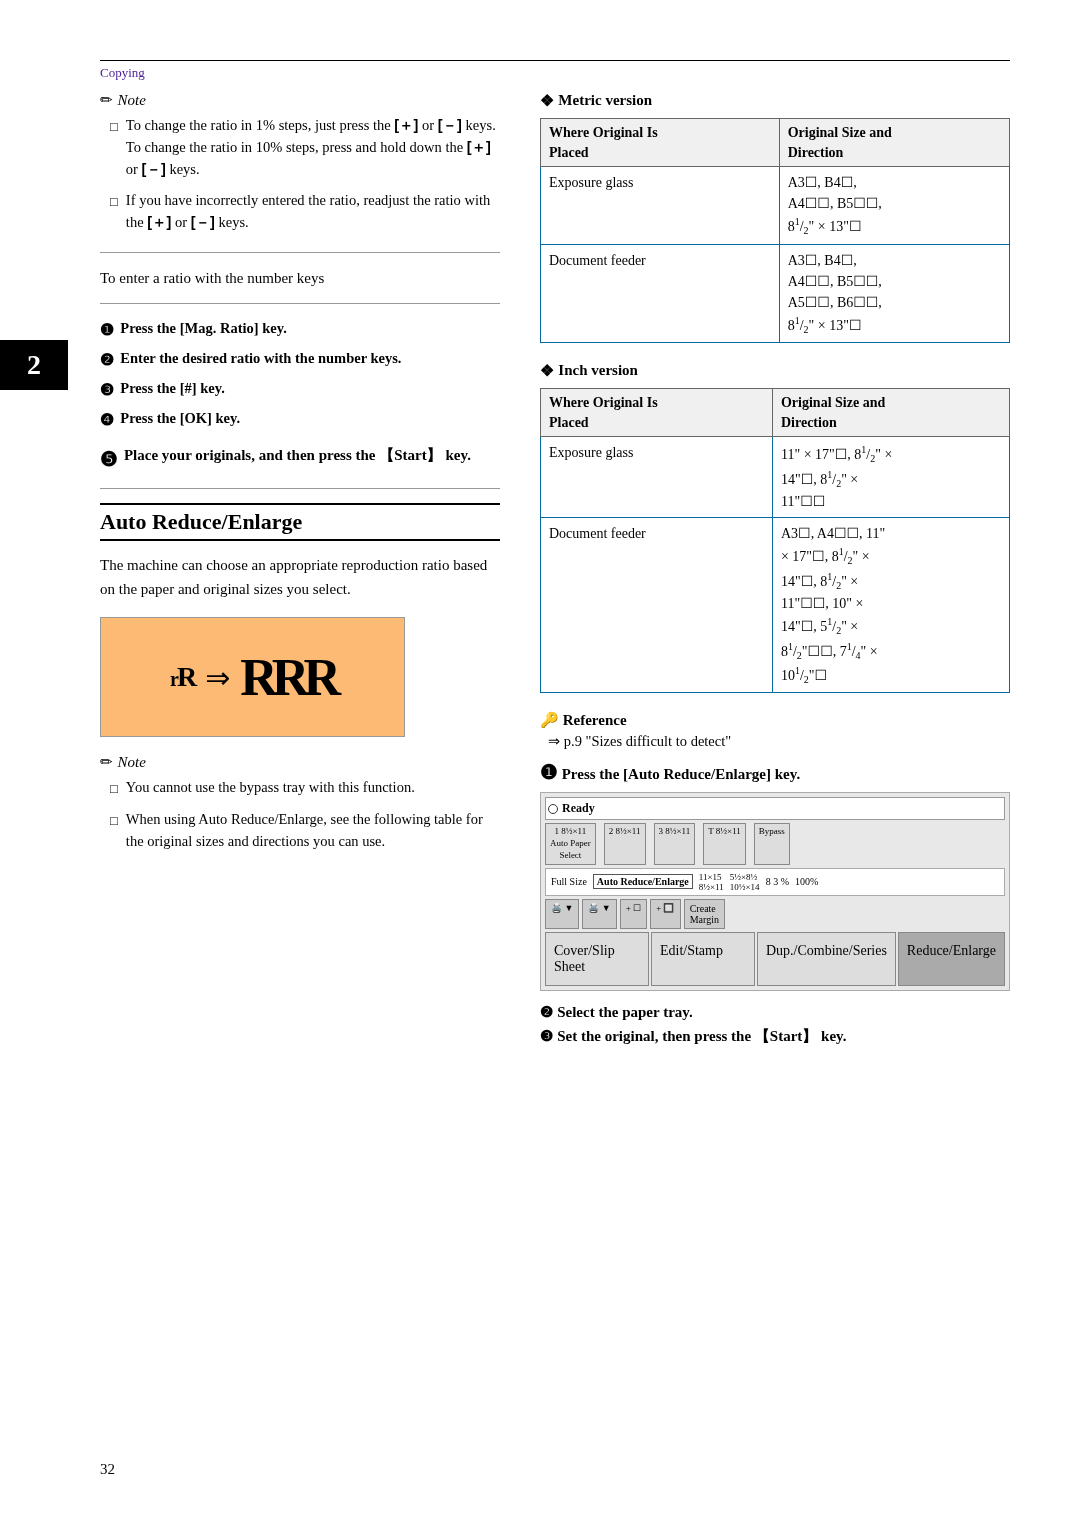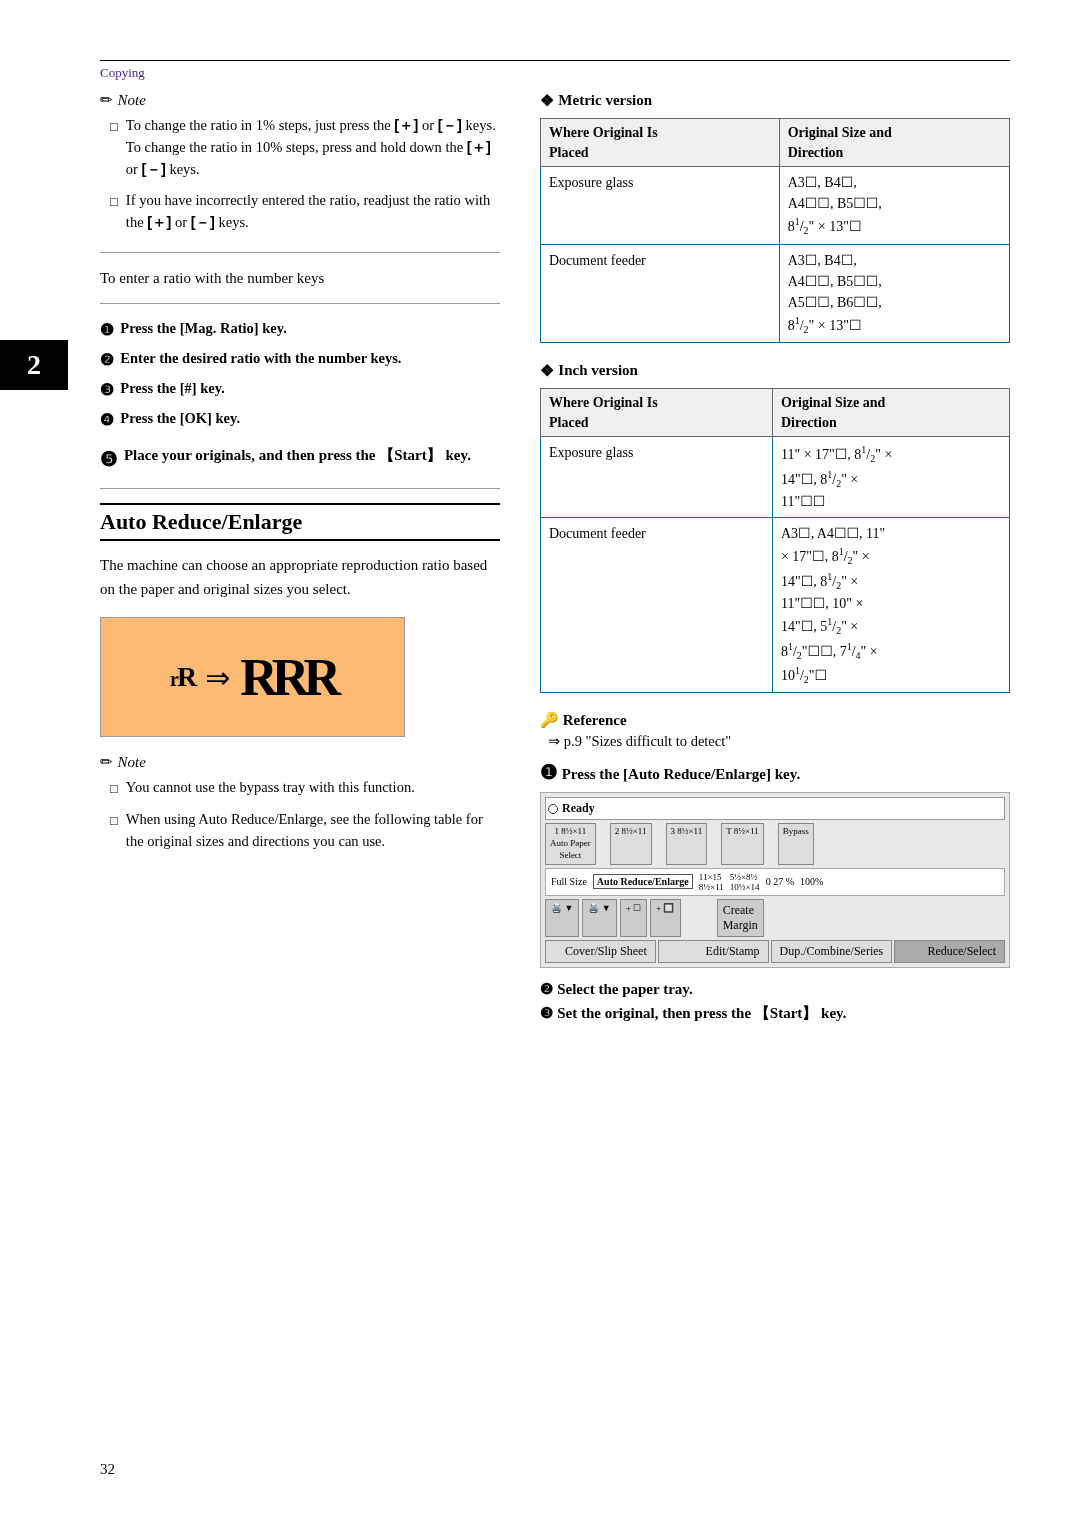--- a/index.html
+++ b/index.html
@@ -246,21 +246,21 @@
     }
     .ui-circle {
       width: 10px;
       height: 10px;
       border-radius: 50%;
       border: 1px solid #333;
       background: #fff;
     }
     .ui-tabs-row {
       display: flex;
-      gap: 14px;
+      gap: 8px;
       margin-bottom: 3px;
     }
     .ui-tab {
       border: 1px solid #888;
       background: #ddd;
       padding: 2px 4px;
       font-size: 9px;
       text-align: center;
       line-height: 1.3;
     }
@@ -285,24 +285,24 @@
       padding: 3px 5px;
       font-size: 9px;
     }
     .ui-row4 {
       display: flex;
       gap: 2px;
     }
     .ui-bottom-btn {
       border: 1px solid #888;
       background: #ddd;
-      padding: 3px 8px;
-      font-size: 12px;
+      padding: 10px 8px;
+      font-size: 14px;
       flex: 1;
-      text-align: right;
+      text-align: left;
     }
     .select-step {
       font-size: 15px;
       font-weight: bold;
       margin: 6px 0;
     }
     .set-step {
       font-size: 15px;
       font-weight: bold;
       margin: 6px 0;
@@ -491,35 +491,35 @@
           <div class="ui-tab">2 8½×11</div>
           <div class="ui-tab">3 8½×11</div>
           <div class="ui-tab">T 8½×11</div>
           <div class="ui-tab">Bypass</div>
         </div>
         <div class="ui-row2">
           <span>Full Size</span>
           <span style="font-weight:bold;border:1px solid #555;padding:1px 3px;background:#fff;">Auto Reduce/Enlarge</span>
           <span style="font-size:9px;">11×15<br>8½×11</span>
           <span style="font-size:9px;">5½×8½<br>10½×14</span>
-          <span>0 27 %</span>
+          <span>8 3 %</span>
           <span style="font-weight:normal;">100%</span>
         </div>
         <div class="ui-row3">
           <div class="ui-btn">🖨️ ▼</div>
           <div class="ui-btn">🖨️ ▼</div>
           <div class="ui-btn">+ ☐</div>
           <div class="ui-btn">+ 🔲</div>
-          <div class="ui-btn" style="font-size:12px;margin-left:33px;">Create<br>Margin</div>
+          <div class="ui-btn" style="font-size:10px;">Create<br>Margin</div>
         </div>
         <div class="ui-row4">
           <div class="ui-bottom-btn">Cover/Slip Sheet</div>
           <div class="ui-bottom-btn">Edit/Stamp</div>
           <div class="ui-bottom-btn">Dup./Combine/Series</div>
-          <div class="ui-bottom-btn" style="background:#aaa;">Reduce/Select</div>
+          <div class="ui-bottom-btn" style="background:#aaa;">Reduce/Enlarge</div>
         </div>
       </div>
 
       <div class="select-step">
         <span>❷</span>
         <span>Select the paper tray.</span>
       </div>
 
       <div class="set-step">
         <span>❸</span>

